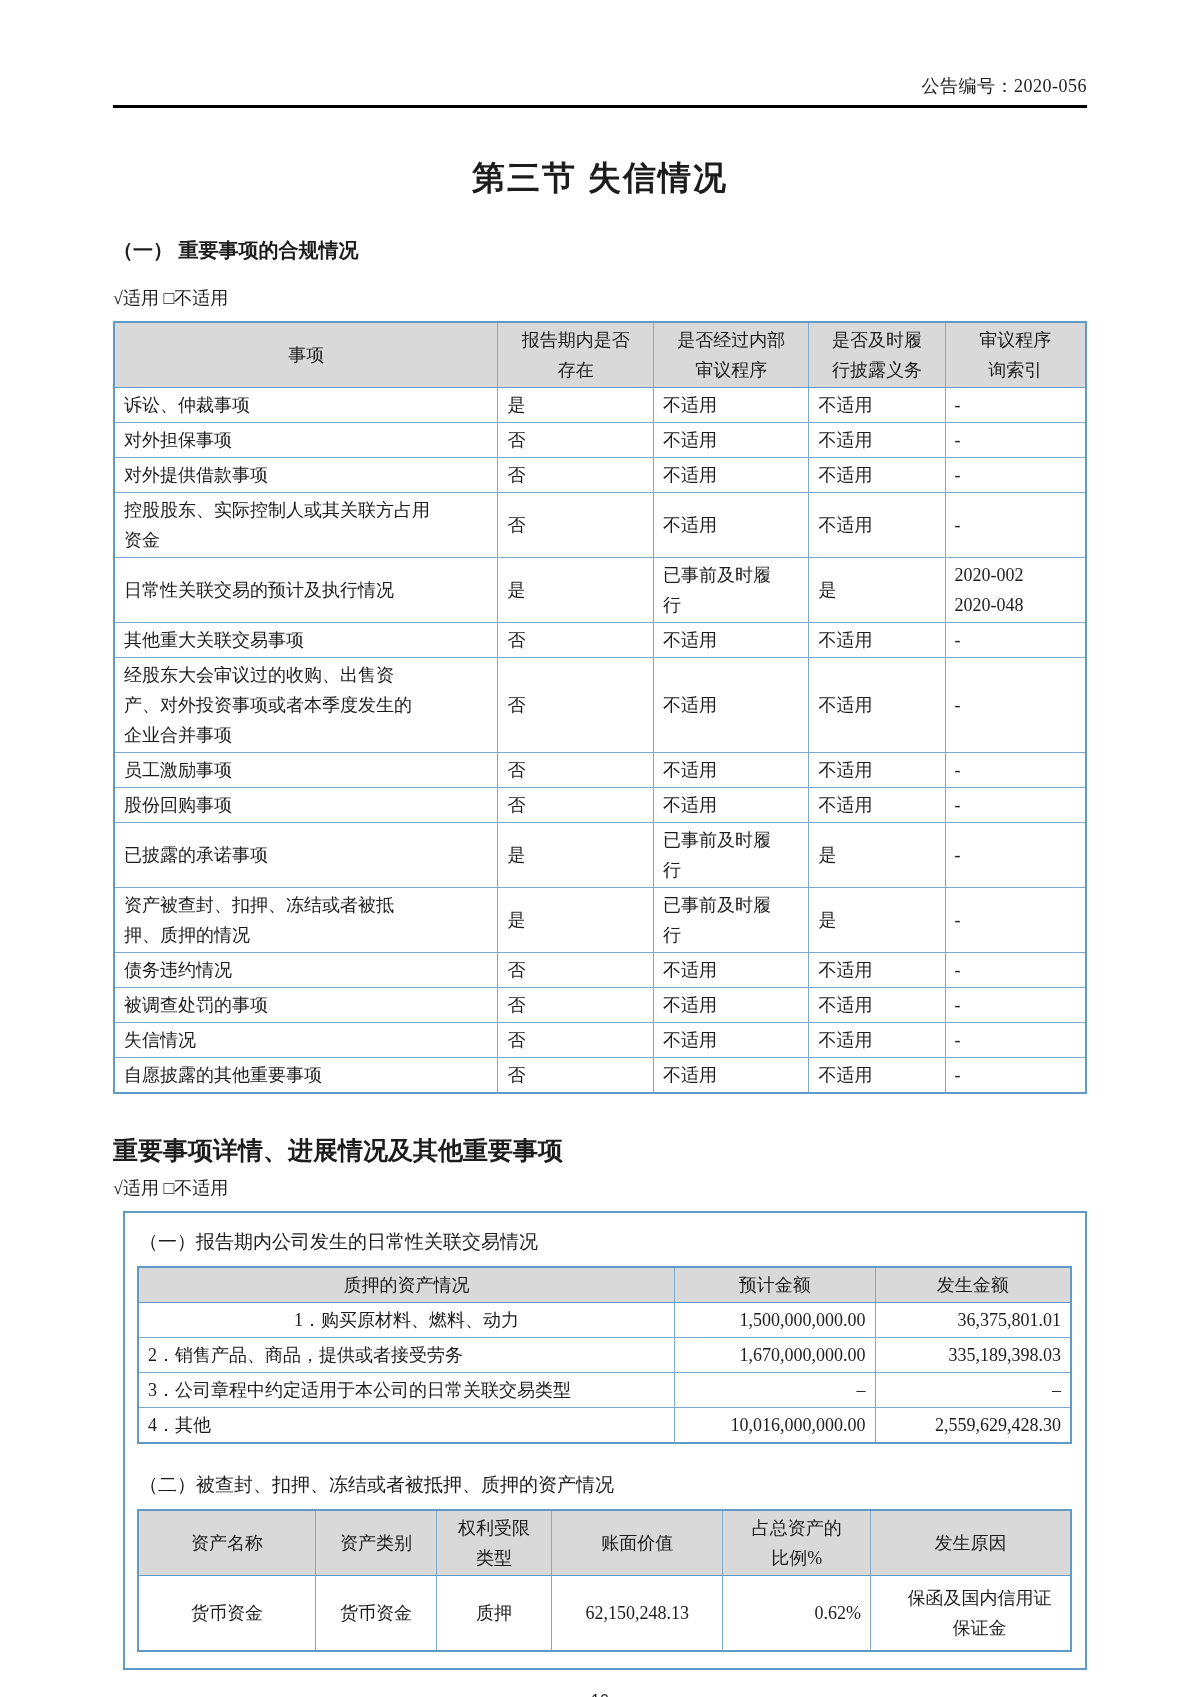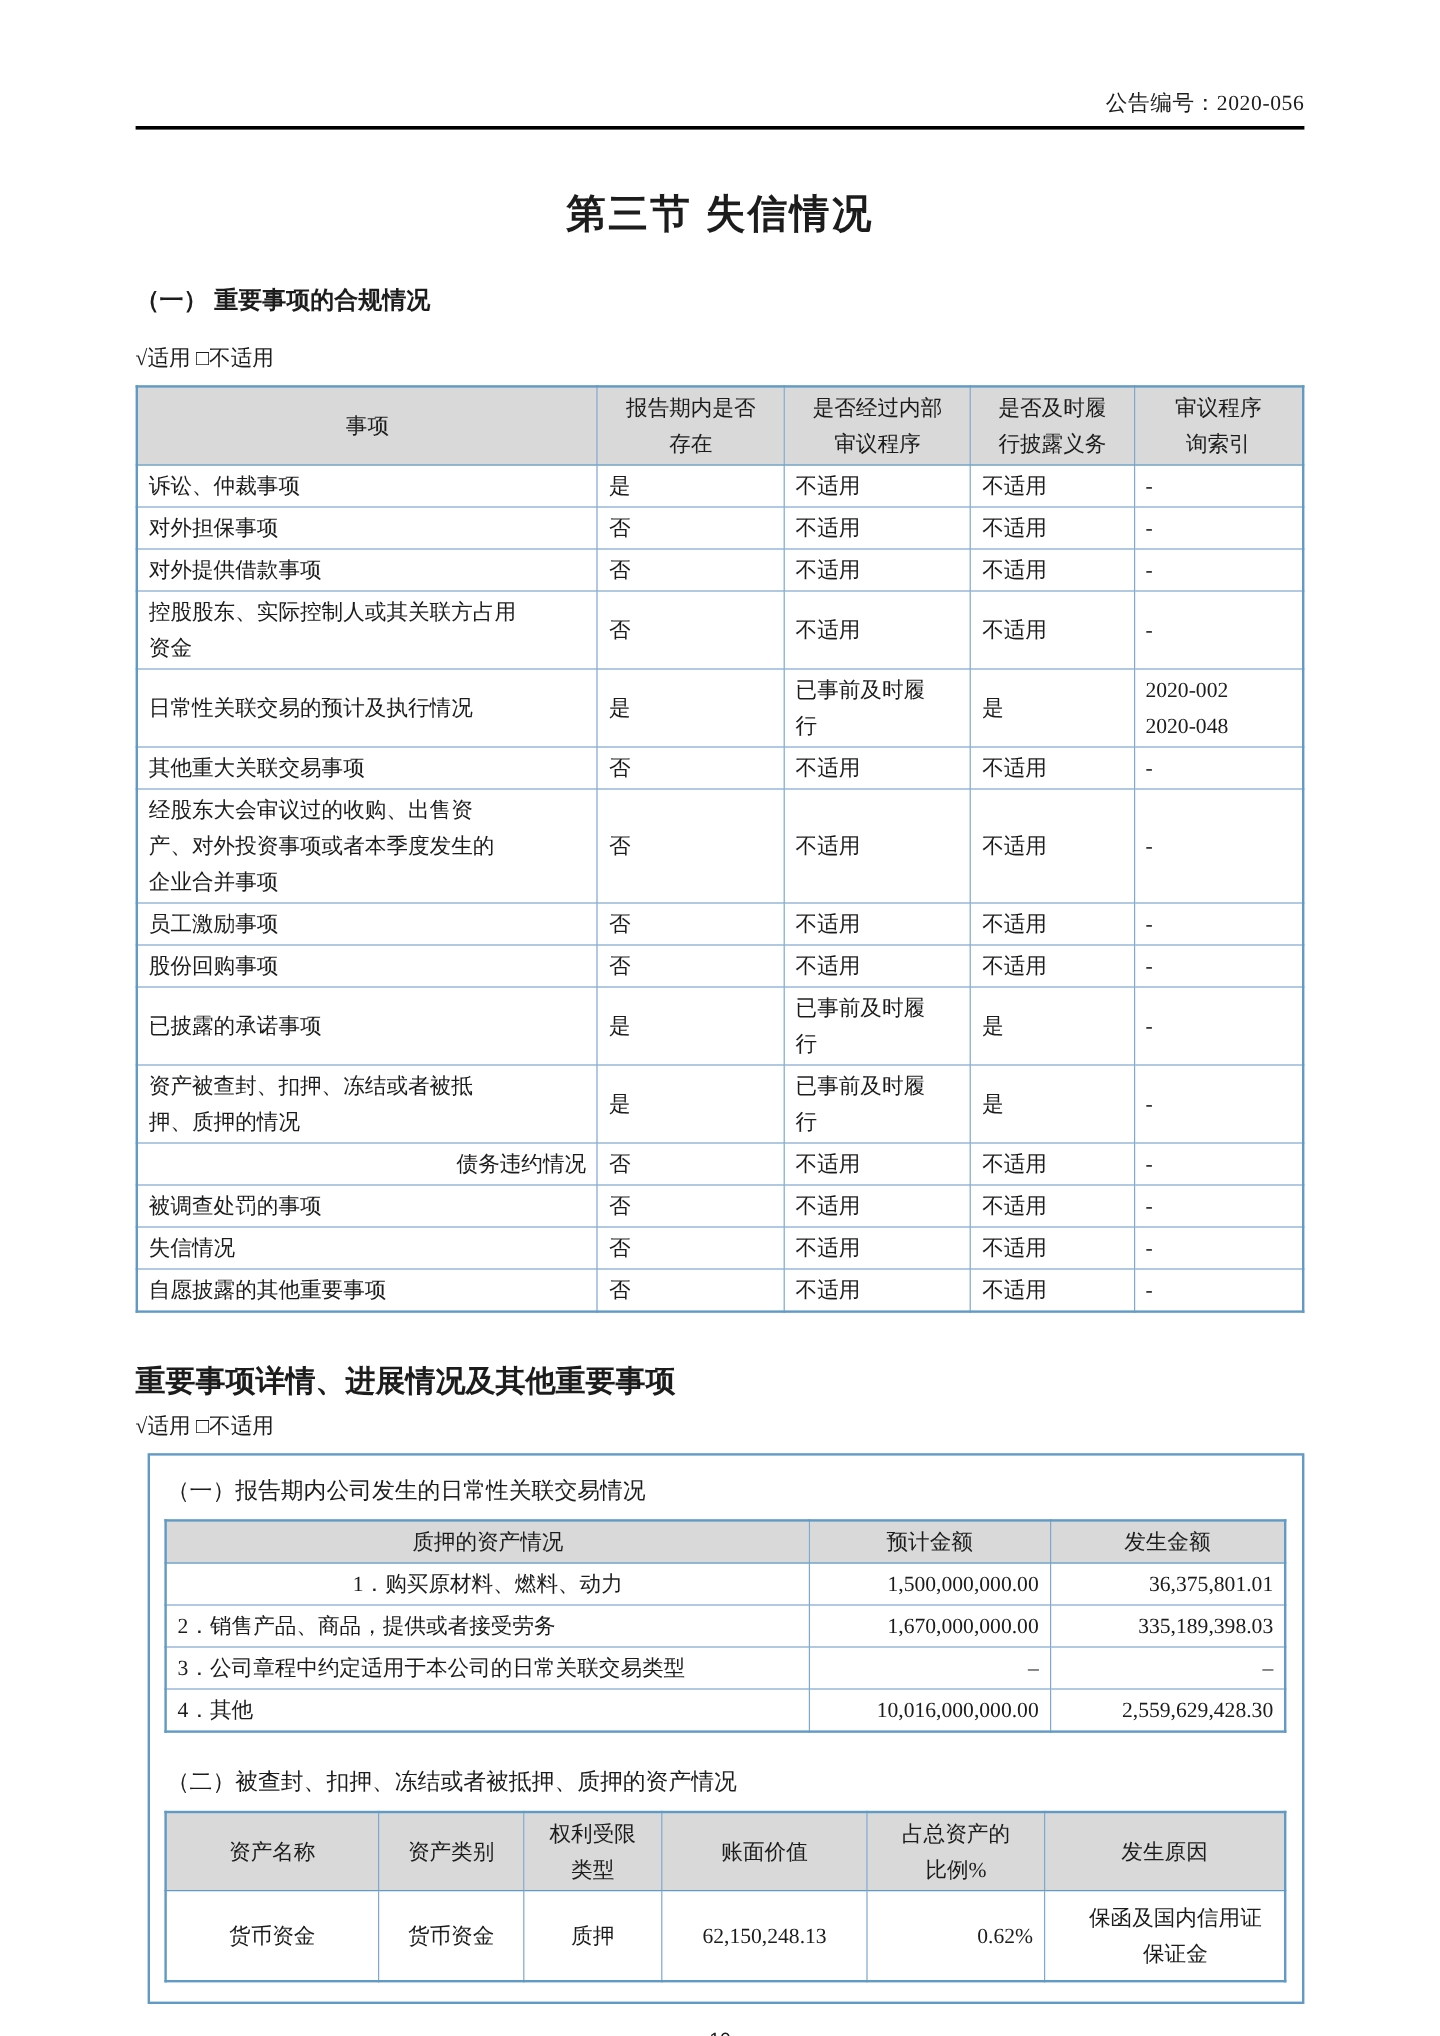--- a/index.html
+++ b/index.html
@@ -208,21 +208,21 @@
         <tr>
           <td style="text-align: left;">资产被查封、扣押、冻结或者被抵
 押、质押的情况</td>
           <td style="text-align: left;">是</td>
           <td style="text-align: left;">已事前及时履
 行</td>
           <td style="text-align: left;">是</td>
           <td style="text-align: left;">-</td>
         </tr>
         <tr>
-          <td style="text-align: right;">债务违约情况</td>
+          <td style="text-align: left;">债务违约情况</td>
           <td style="text-align: left;">否</td>
           <td style="text-align: left;">不适用</td>
           <td style="text-align: left;">不适用</td>
           <td style="text-align: left;">-</td>
         </tr>
         <tr>
           <td style="text-align: left;">被调查处罚的事项</td>
           <td style="text-align: left;">否</td>
           <td style="text-align: left;">不适用</td>
           <td style="text-align: left;">不适用</td>

